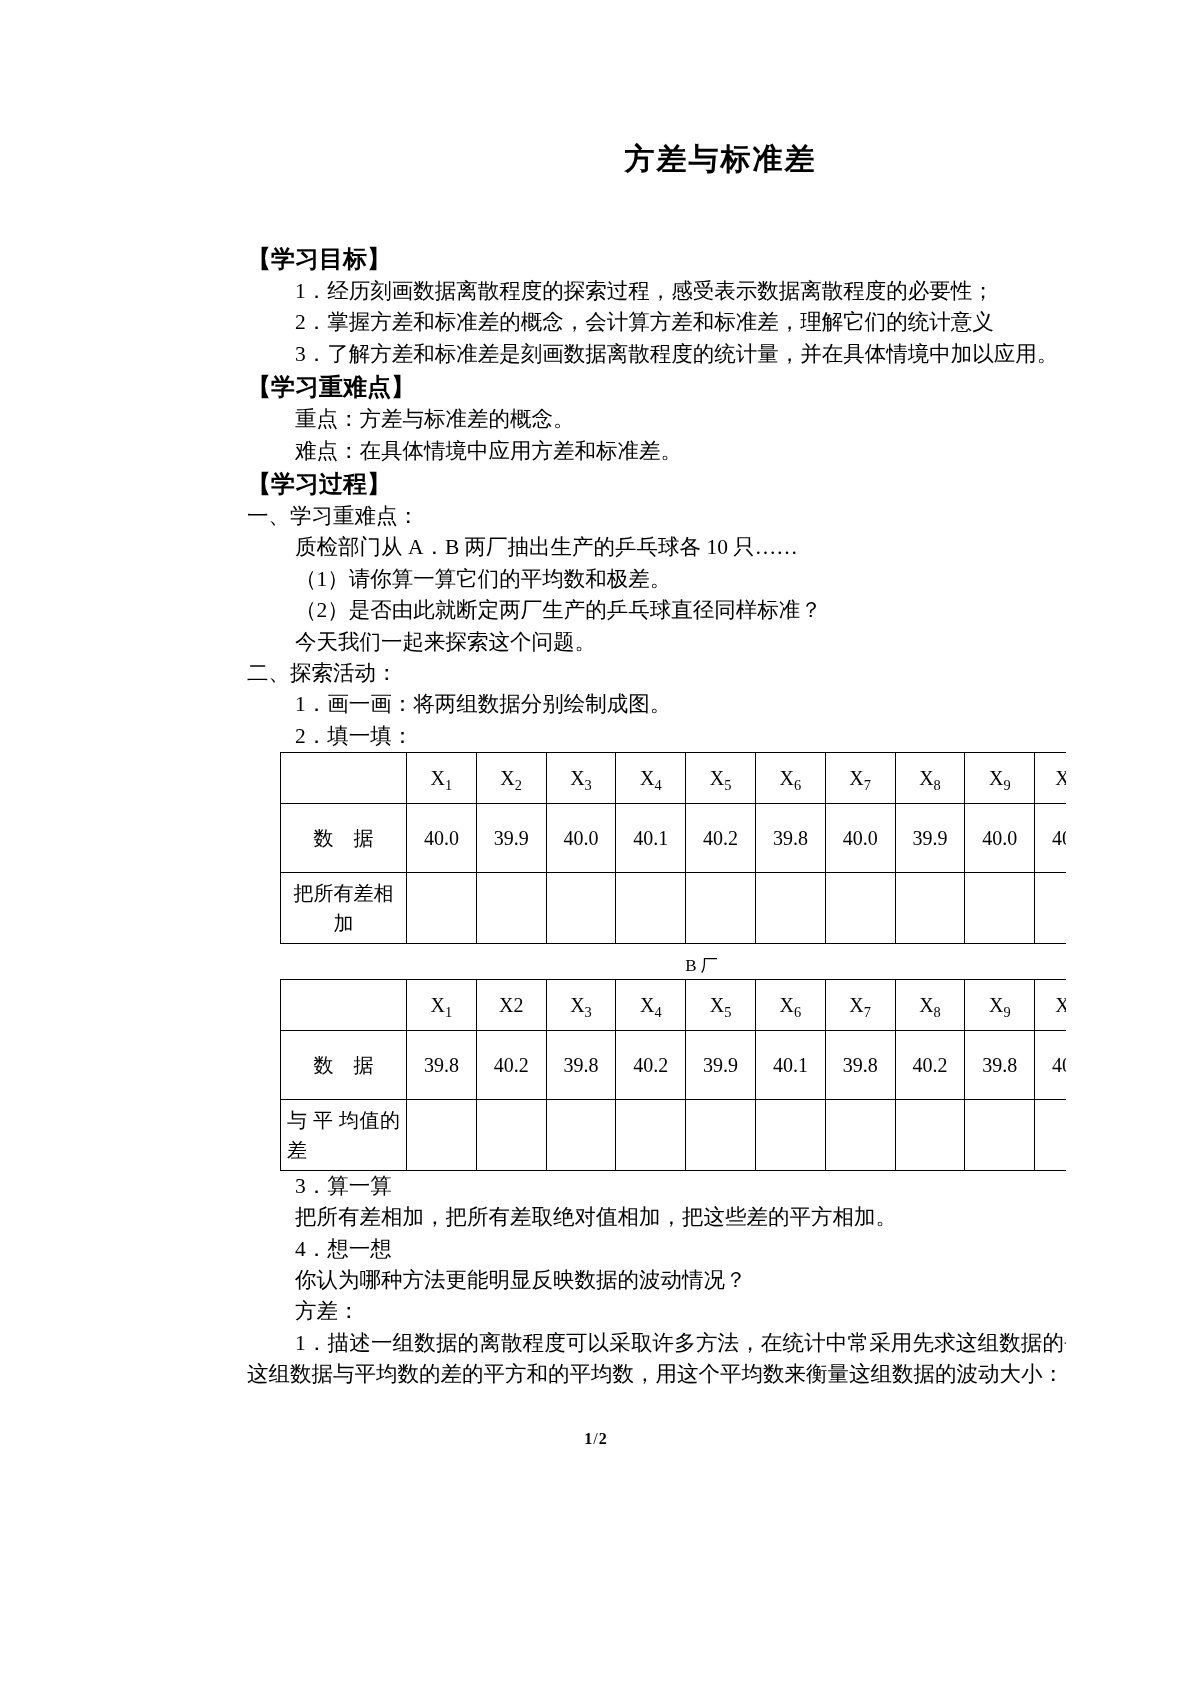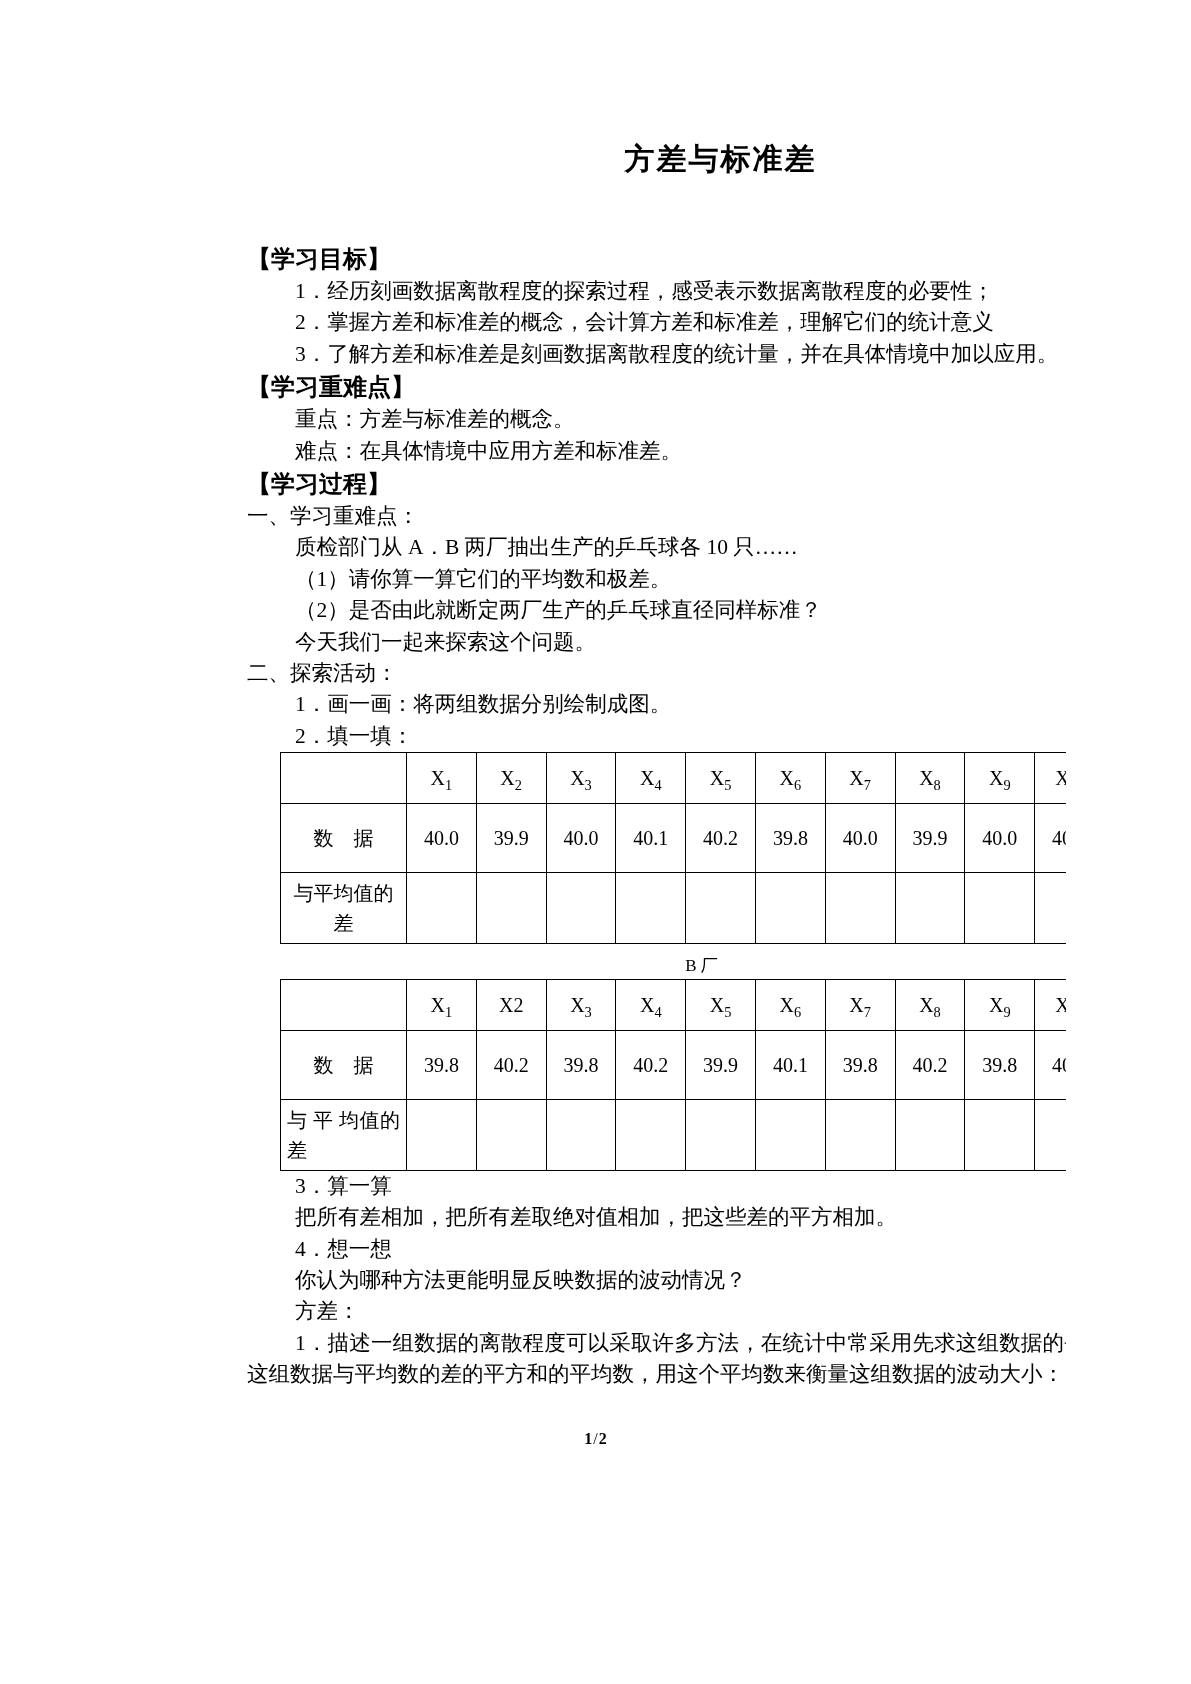--- a/index.html
+++ b/index.html
@@ -183,21 +183,21 @@
         <td class="cell">40.0</td>
         <td class="cell">40.1</td>
         <td class="cell">40.2</td>
         <td class="cell">39.8</td>
         <td class="cell">40.0</td>
         <td class="cell">39.9</td>
         <td class="cell">40.0</td>
         <td class="cell">40.1</td>
       </tr>
       <tr class="blank-row">
-        <td class="rowhead">与平均值的差</td>
+        <td class="rowhead">把所有差相加</td>
         <td class="cell"></td>
         <td class="cell"></td>
         <td class="cell"></td>
         <td class="cell"></td>
         <td class="cell"></td>
         <td class="cell"></td>
         <td class="cell"></td>
         <td class="cell"></td>
         <td class="cell"></td>
         <td class="cell"></td>

